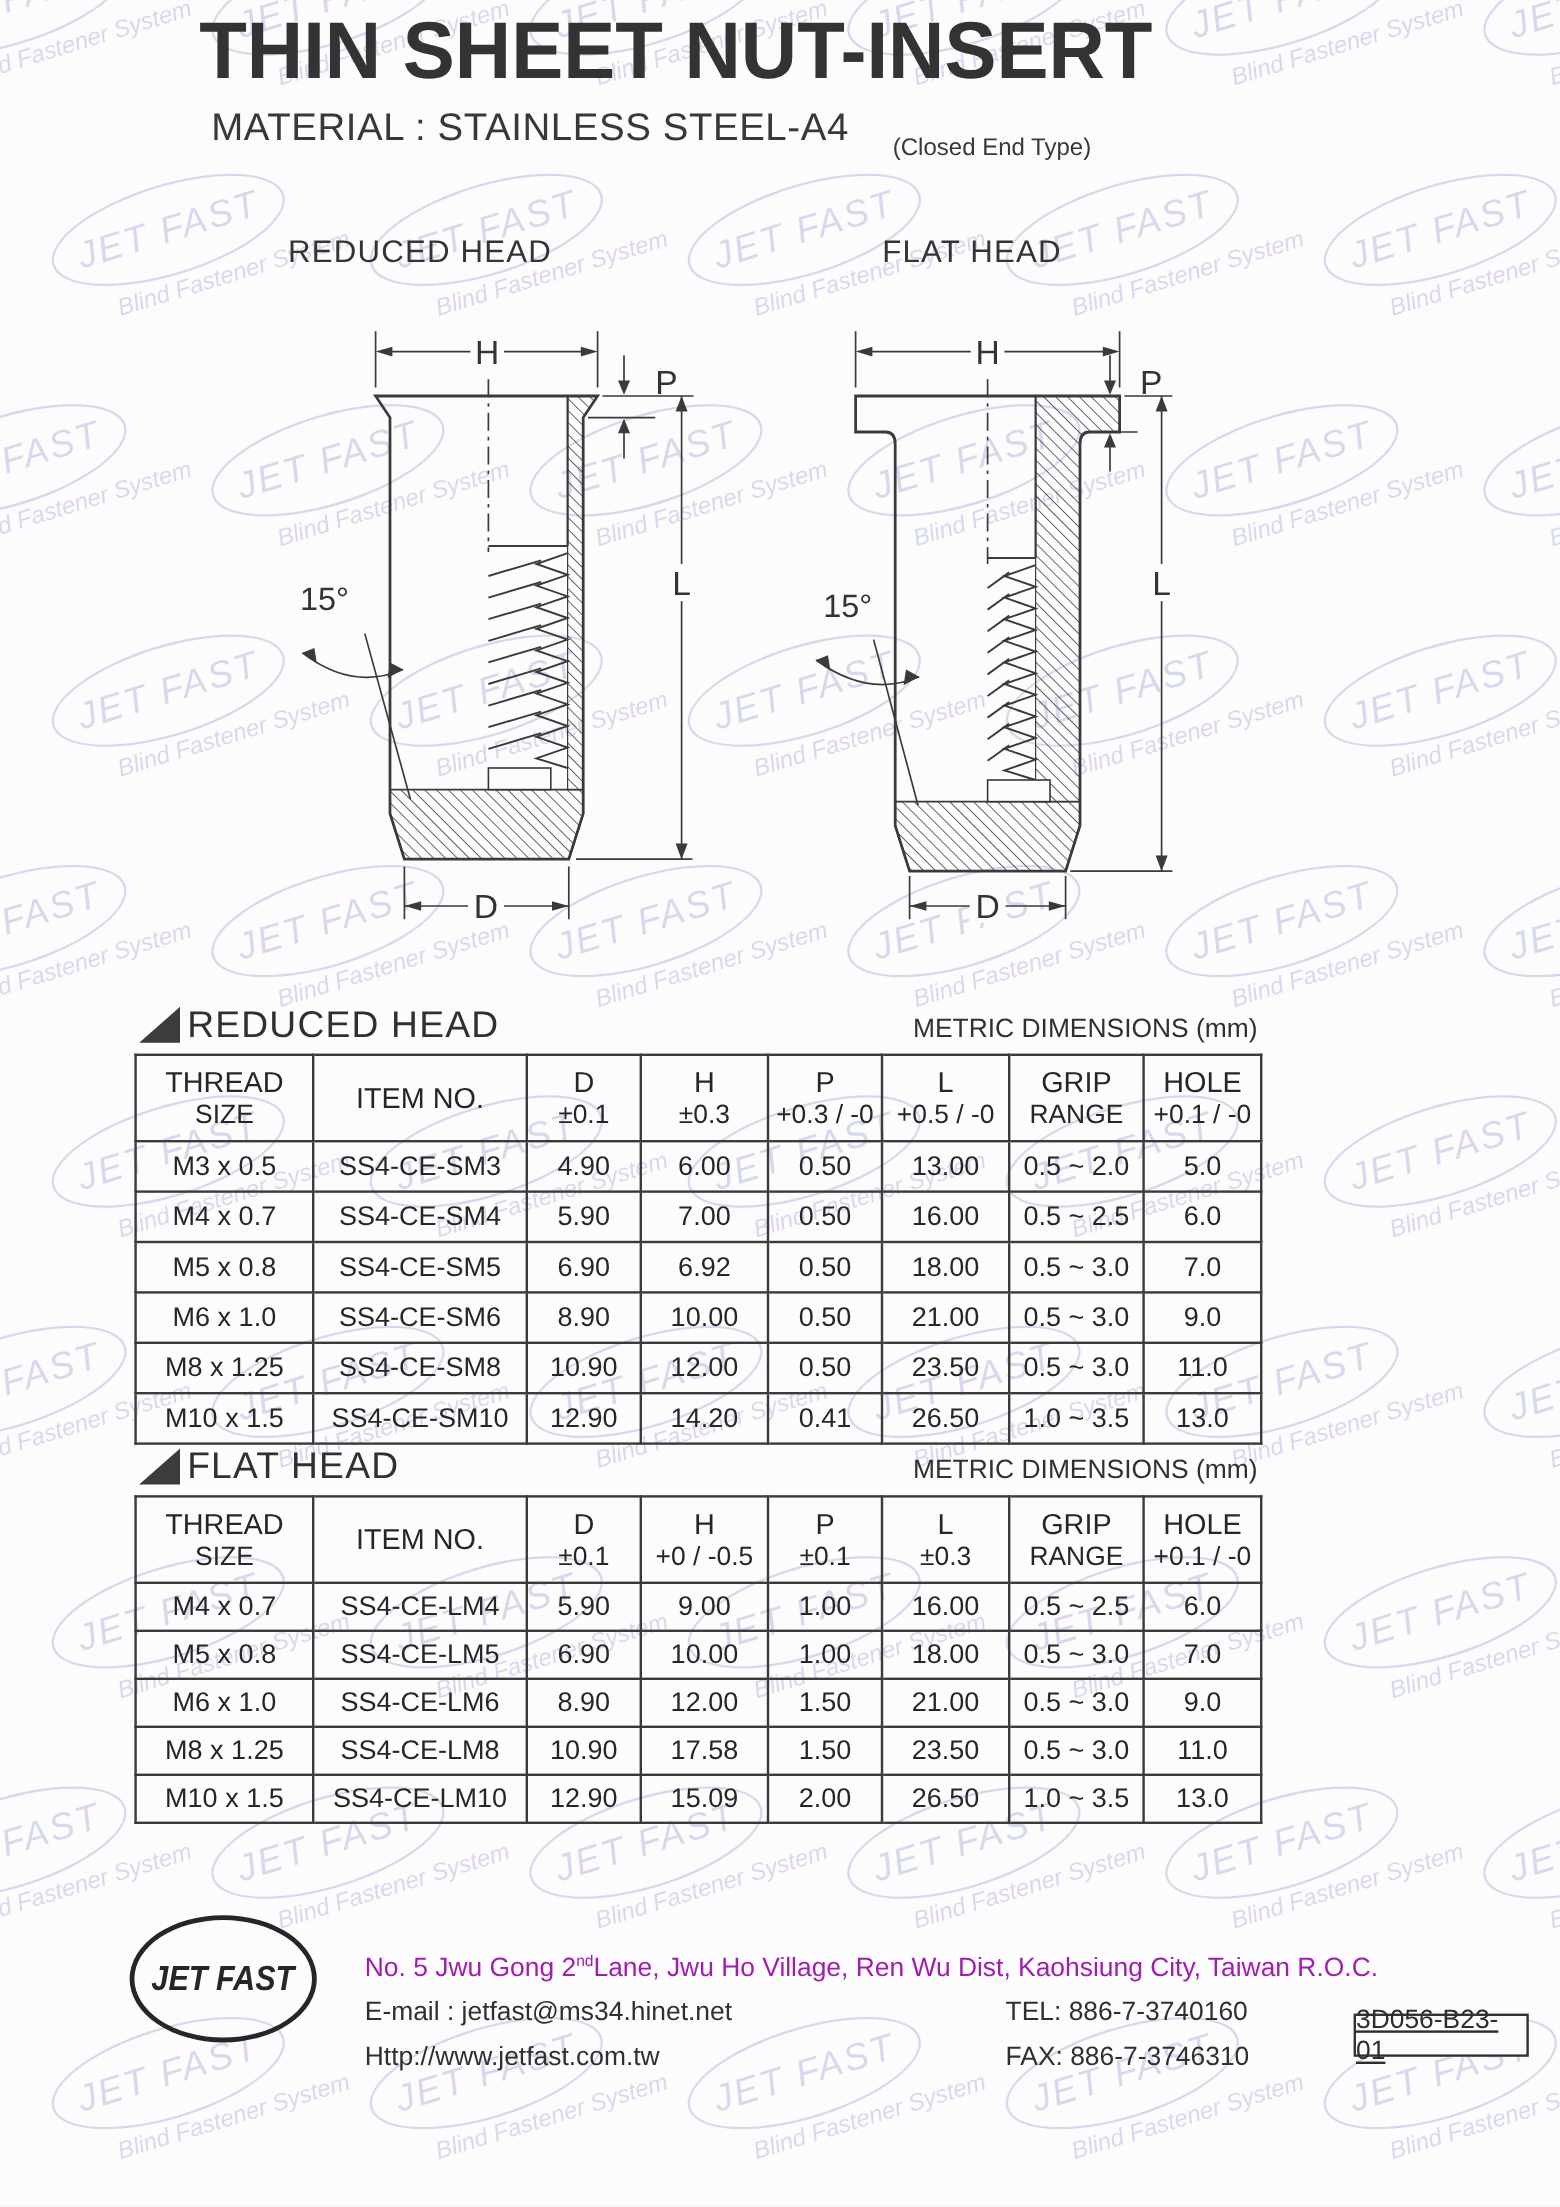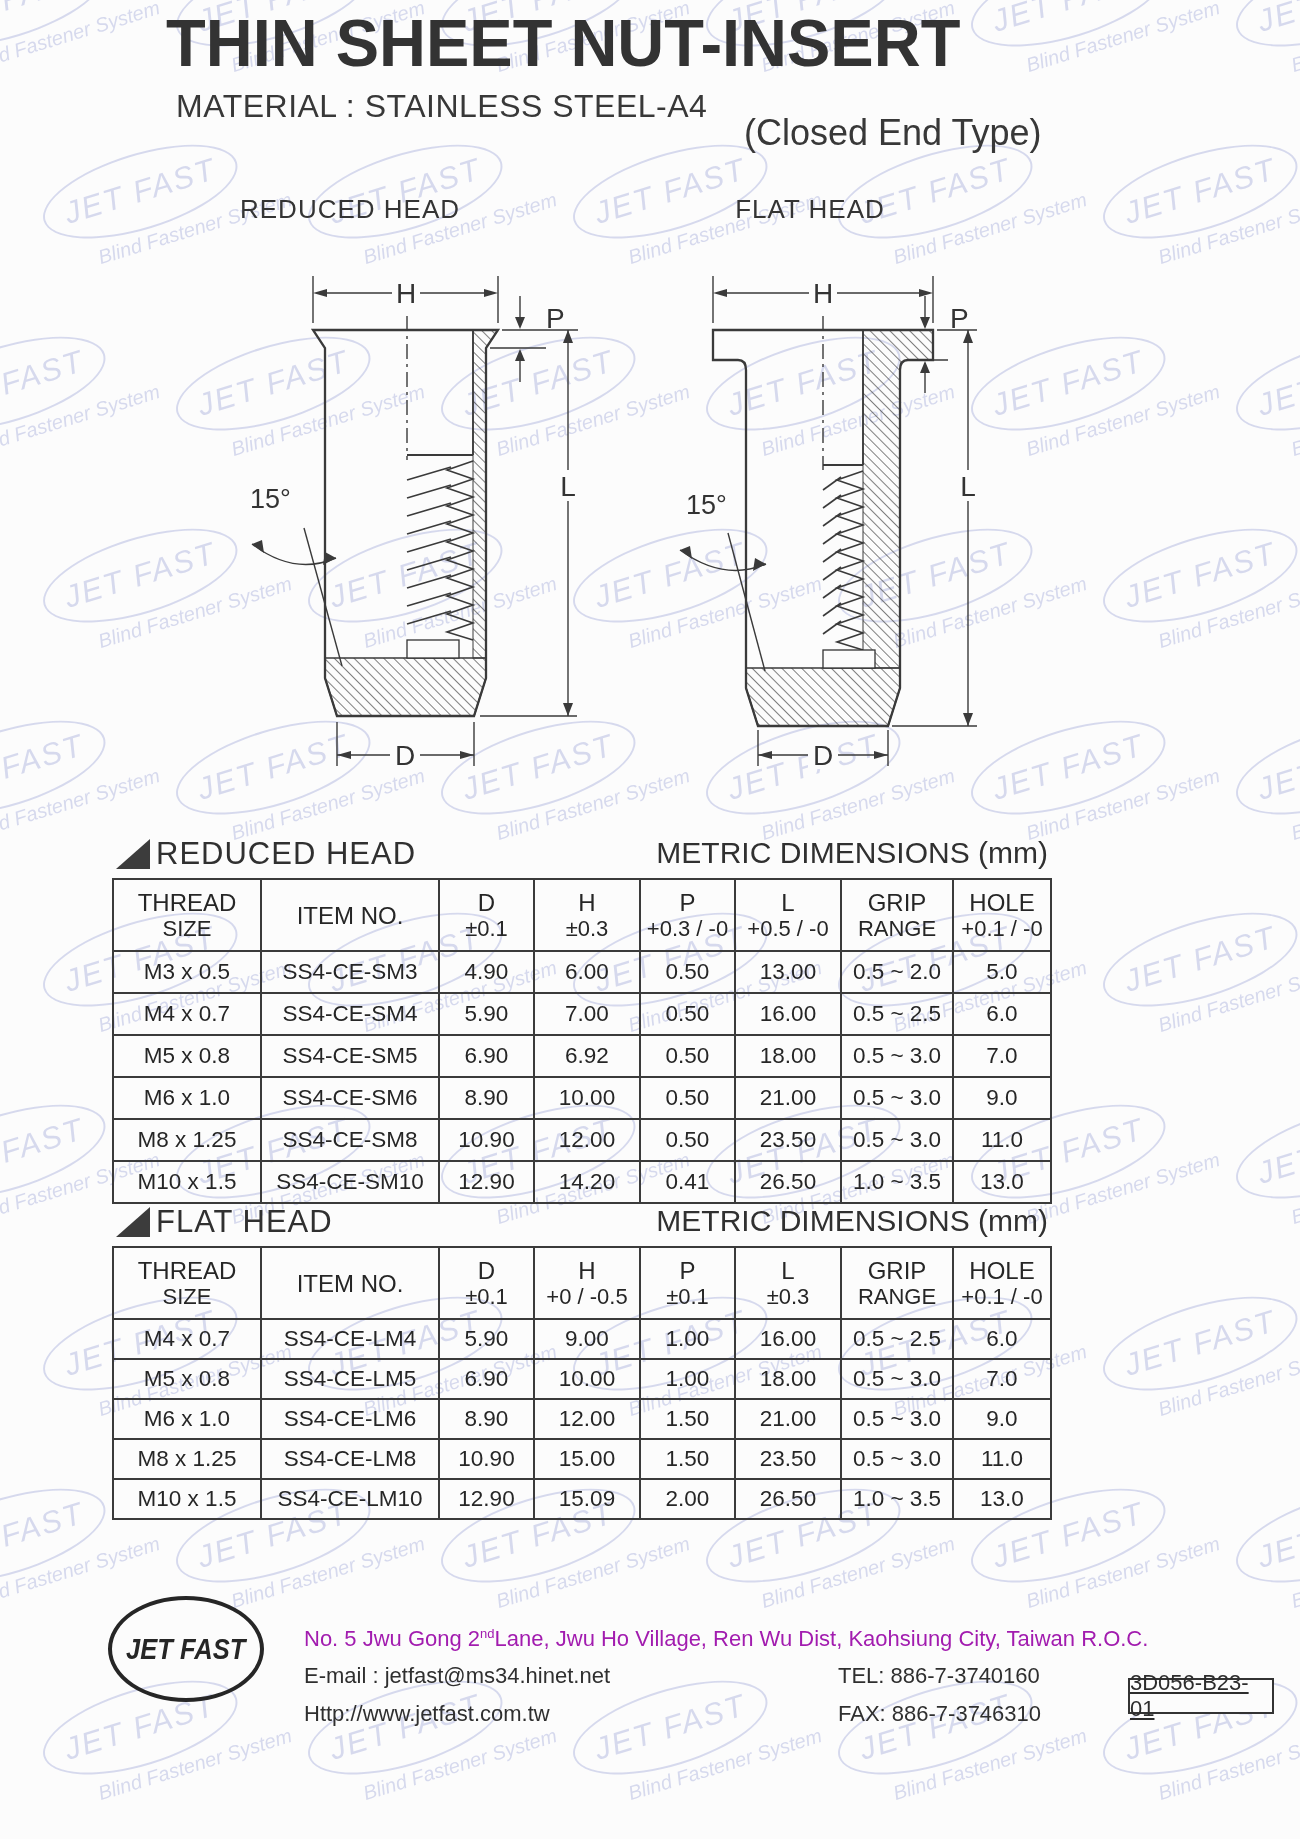--- a/index.html
+++ b/index.html
@@ -11,31 +11,31 @@
   .wm{position:absolute;transform:rotate(-17deg);opacity:.34;}
   .wm-oval{width:198px;height:72px;border:2.5px solid var(--wm);border-radius:50%;
            display:flex;align-items:center;justify-content:center;
            font-style:italic;font-size:31px;letter-spacing:2px;color:var(--wm);}
   .wm-sub{font-style:italic;font-size:20px;color:var(--wm);margin:2px 0 0 42px;white-space:nowrap;}
   .content{position:absolute;inset:0;z-index:1;}
   
   .title{position:absolute;left:166px;top:4px;font-size:67px;font-weight:bold;color:#333;
          letter-spacing:0;transform:scaleX(.97);transform-origin:left;white-space:nowrap;}
   .material{position:absolute;left:176px;top:88px;font-size:32px;color:#383838;letter-spacing:.5px;white-space:nowrap;}
-  .typenote{position:absolute;left:744px;top:112px;font-size:36px;color:#383838;white-space:nowrap;}
+  .typenote{position:absolute;left:744px;top:112px;font-size:20px;color:#383838;white-space:nowrap;}
   .figlabel{position:absolute;font-size:26px;color:#343434;letter-spacing:1px;text-align:center;width:240px;white-space:nowrap;}
   .fig{position:absolute;}
   .fig line,.fig path{stroke:#3a3a3a;}
   .fig text{fill:#333;font-family:"Liberation Sans",sans-serif;}
   
   .sechead{position:absolute;left:112px;width:938px;height:40px;}
   .sec-tri{position:absolute;left:4px;bottom:3px;width:0;height:0;
            border-bottom:30px solid #3c3c3c;border-left:34px solid transparent;}
   .sec-title{position:absolute;left:44px;bottom:0;font-size:31px;letter-spacing:1px;color:#303030;white-space:nowrap;}
-  .sec-units{position:absolute;right:2px;bottom:2px;font-size:30px;color:#303030;white-space:nowrap;}
+  .sec-units{position:absolute;right:2px;bottom:2px;font-size:22px;color:#303030;white-space:nowrap;}
   table.dim{position:absolute;left:112px;border-collapse:collapse;table-layout:fixed;
             width:938px;background:transparent;}
   table.dim th,table.dim td{border:2px solid #3b3b3b;text-align:center;vertical-align:middle;
             color:#262626;padding:0;}
   table.dim th{font-weight:normal;height:70px;}
   .h1{font-size:24px;line-height:27px;}
   .h2{font-size:22px;line-height:26px;}
   table.dim td{font-size:22.5px;}
   .t-reduced td{height:40px;} .t-flat td{height:38px;}
   
@@ -630,21 +630,21 @@
             <td>12.00</td>
             <td>1.50</td>
             <td>21.00</td>
             <td>0.5 ~ 3.0</td>
             <td>9.0</td>
           </tr>
           <tr>
             <td>M8 x 1.25</td>
             <td>SS4-CE-LM8</td>
             <td>10.90</td>
-            <td>15.00</td>
+            <td>17.58</td>
             <td>1.50</td>
             <td>23.50</td>
             <td>0.5 ~ 3.0</td>
             <td>11.0</td>
           </tr>
           <tr>
             <td>M10 x 1.5</td>
             <td>SS4-CE-LM10</td>
             <td>12.90</td>
             <td>15.09</td>

